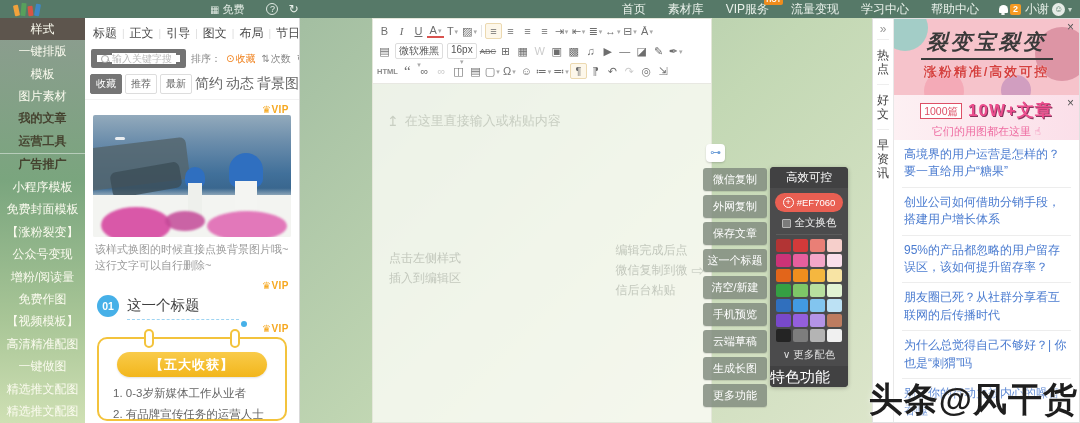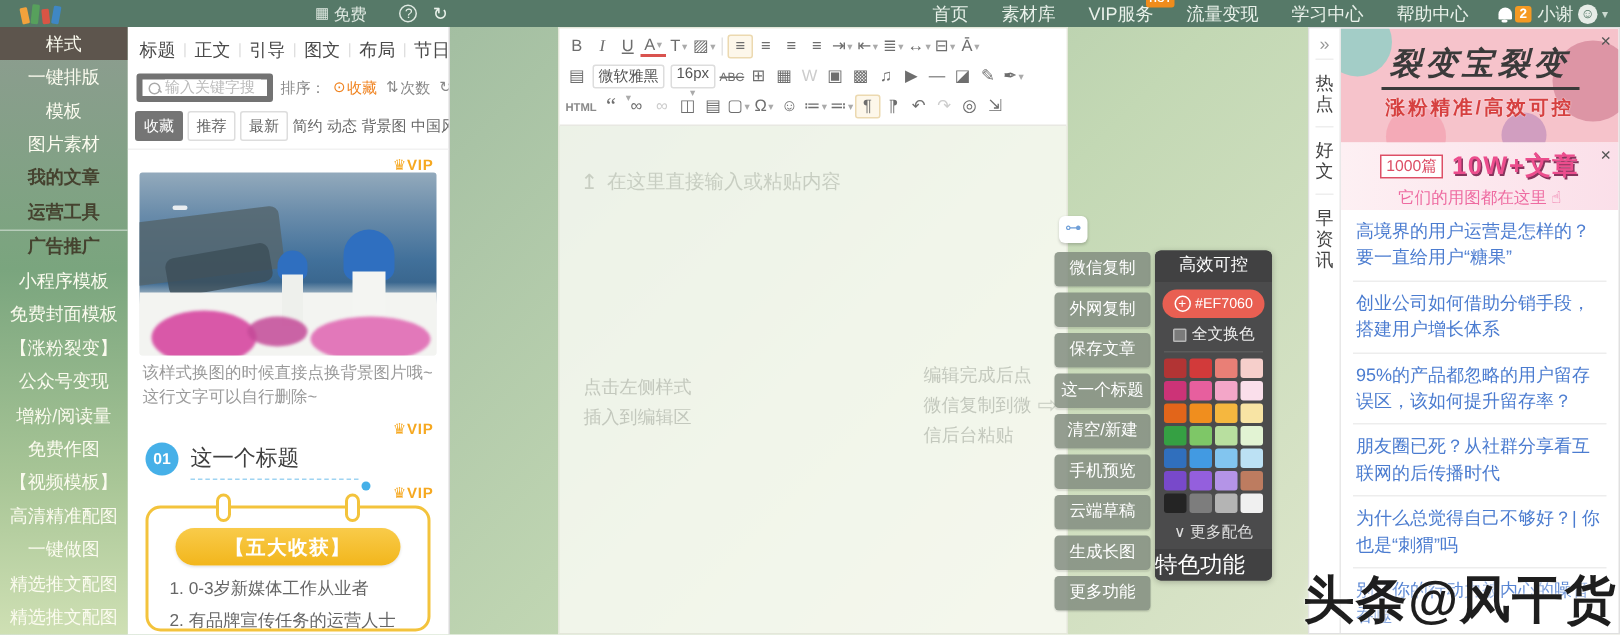--- a/index.html
+++ b/index.html
@@ -47,39 +47,39 @@
   .sb-item.active { background:#5d554d; }
   .sb-item.dark { color:#45422f; font-weight:bold;}
   .sb-item.divider { border-top:1px solid rgba(255,255,255,.45);}
   
   .stylepanel { position:absolute; left:85px; top:18px; width:215px; bottom:0; background:#fff;
     border-right:1px solid #d9d9d9; z-index:10; overflow:hidden;}
   .sp-tabs { display:flex; align-items:center; gap:5px; padding:7px 8px 5px; font-size:12px; color:#4a4a4a;}
   .sp-tab { cursor:pointer; white-space:nowrap;}
   .sp-tab-sep { color:#ddd; font-size:10px;}
   .sp-search-row { display:flex; align-items:center; padding:2px 6px 4px; gap:5px;}
-  .search-box { display:flex; align-items:center; gap:3px; border:4px solid #737373; border-radius:2px;
+  .search-box { display:flex; align-items:center; gap:3px; border:6px solid #737373; border-radius:2px;
     height:19px; padding:0 4px; flex:0 0 88px;}
   .mag { position:relative; width:8px; height:8px; }
   .mag::before { content:""; position:absolute; left:0; top:0; width:6px; height:6px;
     border:1.4px solid #aaa; border-radius:50%;}
   .mag::after { content:""; position:absolute; left:5.5px; top:5.5px; width:3px; height:1.4px;
     background:#aaa; transform:rotate(45deg);}
   .search-box input { border:none; outline:none; width:64px; font-size:10px; color:#555;}
   .search-box input::placeholder { color:#bbb; }
   .sort-row { display:flex; align-items:center; gap:5px; font-size:10px; color:#888; white-space:nowrap;}
   .sort-opt { display:flex; align-items:center; gap:1px; cursor:pointer;}
   .sort-opt .ic { font-size:10px;}
   .sort-opt.active { color:#f0821e;}
   .sp-filter-row { display:flex; align-items:center; gap:3px; padding:2px 5px 5px;
     border-bottom:1px solid #f2f2f2; white-space:nowrap;}
   .flt-btn { font-size:10px; color:#666; border:1px solid #ddd; background:#fff; border-radius:2px;
     padding:2px 5px; cursor:pointer;}
   .flt-btn.active { background:#757575; border-color:#757575; color:#fff;}
-  .flt-link { font-size:10px; color:#666; cursor:pointer;}
+  .flt-link { font-size:14px; color:#666; cursor:pointer;}
   .vip-row { text-align:right; padding:2px 10px 0; height:14px;}
   .vip-tag { color:#f6a820; font-size:10px; font-weight:bold; letter-spacing:.5px;}
   .vip-tag .crown { font-size:10px;}
   
   .thumb { margin:1px 8px 0; height:122px; border-radius:2px; position:relative; overflow:hidden;
     background:linear-gradient(180deg,#93aabc 0%,#6b8dab 22%,#41709a 48%,#3a678f 60%,#e8eae6 72%,#f2f3f0 100%);
     cursor:pointer;}
   .cliff { position:absolute; left:-10px; top:28px; width:105px; height:42px; background:#55666f;
     transform:rotate(-7deg); border-radius:6px; opacity:.85;}
   .cliff2 { position:absolute; left:18px; top:52px; width:70px; height:26px; background:#3c4d57;

